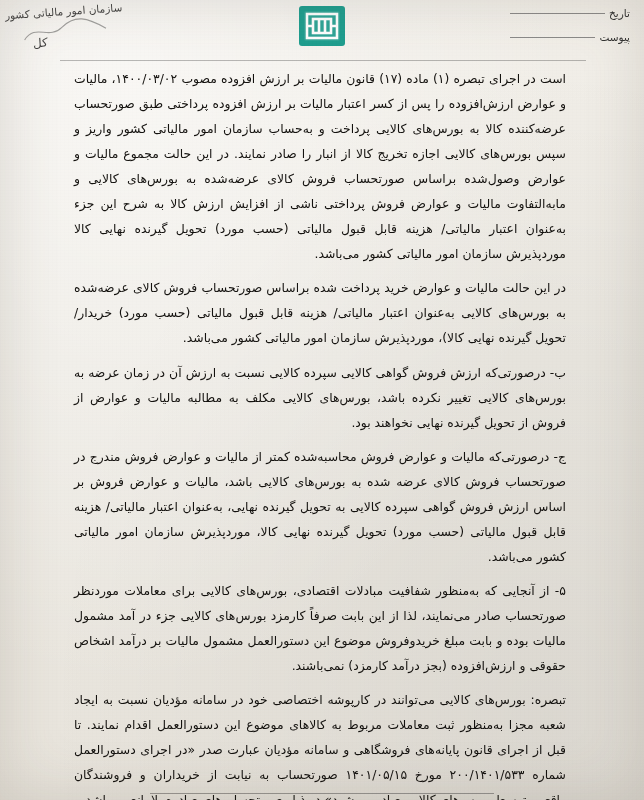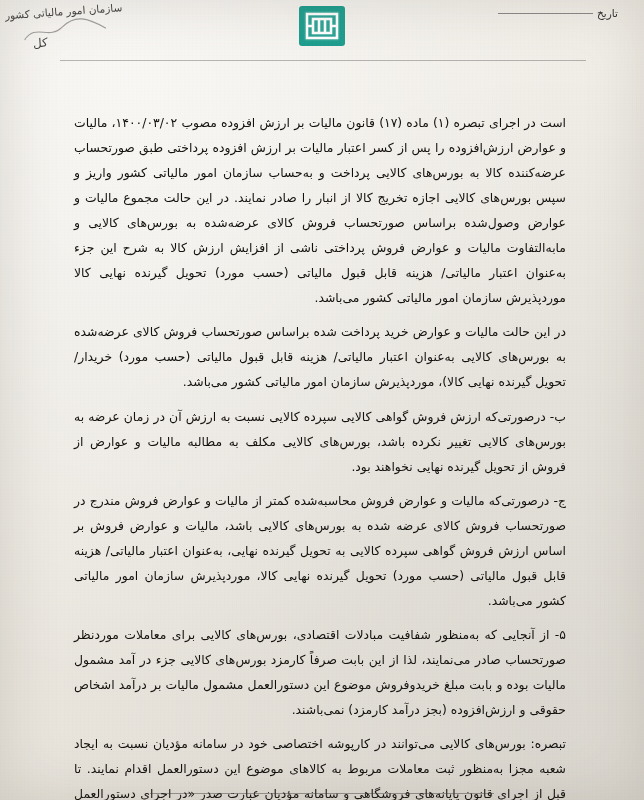--- a/index.html
+++ b/index.html
@@ -35,21 +35,21 @@
   }
   
   #header {
     position: absolute;
     top: 0; left: 0; right: 0;
     height: 62px;
   }
   .hdr-left-box {
     position: absolute;
     top: 2px;
-    right: 26px;
+    right: 14px;
     width: 120px;
     height: 52px;
     color: #2a2a2a;
     font-size: 11px;
     line-height: 1.5;
   }
   .hdr-field {
     position: relative;
     display: flex;
     align-items: center;
@@ -123,21 +123,20 @@
     right: 0;
     bottom: 10px;
     padding: 0 78px 0 74px;
     direction: rtl;
     text-align: justify;
     text-justify: inter-word;
     color: #14120f;
     font-size: 12.4px;
     line-height: 2.02;
     font-family: "DejaVu Sans", "Liberation Sans", sans-serif;
-    margin-top: 44px;
   }
   #content p {
     margin: 0 0 9px 0;
     text-align: justify;
   }
   .rule-top {
     position: absolute;
     top: 60px;
     left: 60px;
     right: 58px;
@@ -186,20 +185,24 @@
           <path d="M12 22 h6 M36 22 h6"></path>
         </g>
       </svg>
     </div>
 
     <div class="hdr-left-box">
       <div class="hdr-field">
         <span class="lbl">تاریخ</span>
         <span class="rule"></span>
       </div>
+      <div class="hdr-field">
+        <span class="lbl">پیوست</span>
+        <span class="rule"></span>
+      </div>
     </div>
 
     <div class="rule-top"></div>
   </div>
 
 
   <div id="content">
     <p>است در اجرای تبصره (۱) ماده (۱۷) قانون مالیات بر ارزش افزوده مصوب ۱۴۰۰/۰۳/۰۲، مالیات و عوارض ارزش‌افزوده را پس از کسر اعتبار مالیات بر ارزش افزوده پرداختی طبق صورتحساب عرضه‌کننده کالا به بورس‌های کالایی پرداخت و به‌حساب سازمان امور مالیاتی کشور واریز و سپس بورس‌های کالایی اجازه تخریج کالا از انبار را صادر نمایند. در این حالت مجموع مالیات و عوارض وصول‌شده براساس صورتحساب فروش کالای عرضه‌شده به بورس‌های کالایی و مابه‌التفاوت مالیات و عوارض فروش پرداختی ناشی از افزایش ارزش کالا به شرح این جزء به‌عنوان اعتبار مالیاتی/ هزینه قابل قبول مالیاتی (حسب مورد) تحویل گیرنده نهایی کالا موردپذیرش سازمان امور مالیاتی کشور می‌باشد.</p>
     <p>در این حالت مالیات و عوارض خرید پرداخت شده براساس صورتحساب فروش کالای عرضه‌شده به بورس‌های کالایی به‌عنوان اعتبار مالیاتی/ هزینه قابل قبول مالیاتی (حسب مورد) خریدار/ تحویل گیرنده نهایی کالا)، موردپذیرش سازمان امور مالیاتی کشور می‌باشد.</p>
     <p>ب- درصورتی‌که ارزش فروش گواهی کالایی سپرده کالایی نسبت به ارزش آن در زمان عرضه به بورس‌های کالایی تغییر نکرده باشد، بورس‌های کالایی مکلف به مطالبه مالیات و عوارض از فروش از تحویل گیرنده نهایی نخواهند بود.</p>

